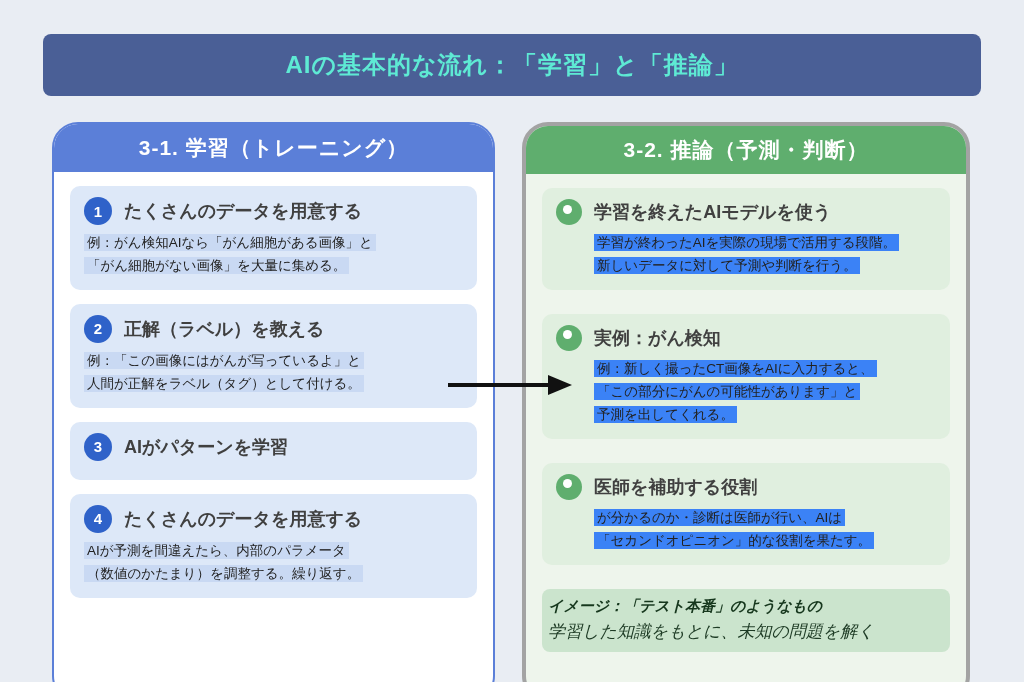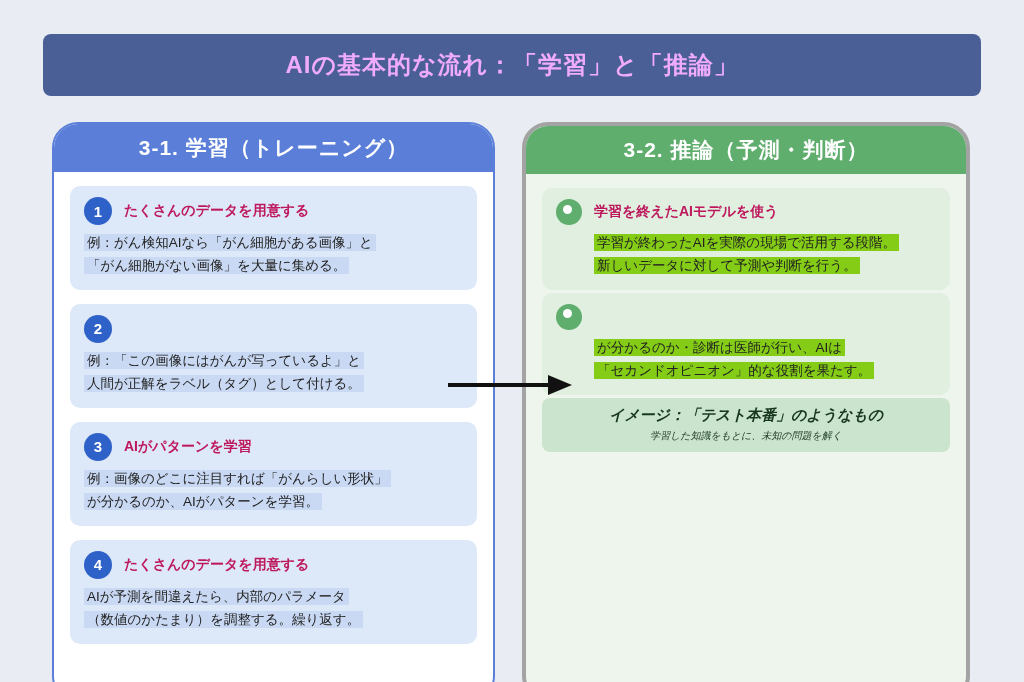--- a/index.html
+++ b/index.html
@@ -7,21 +7,21 @@
   body {
     font-family: "Liberation Sans", "DejaVu Sans", sans-serif;
     background:#e9edf3;
   }
   .stage { position:relative; width:1024px; height:682px; overflow:hidden; }
 
   .title-bar {
     position:absolute; left:43px; top:34px; width:938px; height:62px;
     background:#4a5f96; border-radius:8px;
     display:flex; align-items:center; justify-content:center;
-    color:#f0abfc; font-size:24px; font-weight:bold; letter-spacing:1px;
+    color:#5eead4; font-size:24px; font-weight:bold; letter-spacing:1px;
   }
 
   .panel {
     position:absolute; top:122px; height:580px;
     border-radius:26px; overflow:hidden;
   }
   .panel-left {
     left:52px; width:443px;
     background:#ffffff; border:2px solid #5b7fd8;
   }
@@ -33,55 +33,55 @@
     height:48px; display:flex; align-items:center; justify-content:center;
     color:#ffffff; font-size:21px; font-weight:bold; letter-spacing:1px;
   }
   .panel-left .panel-header { background:#5b7fd8; }
   .panel-right .panel-header { background:#5fae6e; }
 
   .panel-body { padding:14px 16px 10px 16px; }
 
   .item { border-radius:10px; padding:11px 14px 12px 14px; margin-bottom:14px; }
   .panel-left .item { background:#dde8f8; }
-  .panel-right .item { background:#e0efdf; margin-bottom:3px; }
+  .panel-right .item { background:#e0efdf; margin-bottom:24px; }
 
   .item-head { display:flex; align-items:center; gap:12px; margin-bottom:7px; }
   .num-circle {
     flex:0 0 auto; width:28px; height:28px; border-radius:50%;
     background:#2f62c9; color:#ffffff; font-size:15px; font-weight:bold;
     display:flex; align-items:center; justify-content:center;
   }
   .bullet {
     flex:0 0 auto; width:26px; height:26px; border-radius:50%;
     background:#5fae6e; display:flex; align-items:center; justify-content:center;
   }
   .bullet::after {
     content:""; width:9px; height:9px; border-radius:50%; background:#ffffff;
     position:relative; top:-3px; left:-2px;
   }
-  .item-title { font-size:14px; font-weight:bold; color:#be185d; }
+  .item-title { font-size:18px; font-weight:bold; color:#404040; }
 
   .item-desc { font-size:13.5px; line-height:1.7; color:#222; }
   .panel-right .item-desc { margin-left:38px; }
   .hl {
     white-space:pre-line; padding:1px 3px;
     -webkit-box-decoration-break:clone; box-decoration-break:clone;
   }
   .hl-blue  { background:#c9d9f3; }
-  .hl-green { background:#84cc16;text-align:center; }
+  .hl-green { background:#3b82f6;text-align:center; }
 
   .footer-bar {
-    border-radius:8px; text-align:center;
+    border-radius:8px; 
   }
   .footer-green {
     background:#cbe4cd; color:#16371d; padding:8px 6px 9px 6px; margin-top:2px;
   }
   .footer-green .ft-title { font-size:15px; font-weight:bold; font-style:italic; }
-  .footer-green .ft-sub { font-size:10px; font-style:italic; margin-top:4px; color:#1d3a24; }
+  .footer-green .ft-sub { font-size:17px; font-style:italic; margin-top:4px; color:#1d3a24; }
 
   .flow-arrow { position:absolute; left:446px; top:370px; width:126px; height:30px; }
 </style>
 </head>
 <body>
 
 <div class="stage">
 
   <div class="title-bar">
     <span>AIの基本的な流れ：「学習」と「推論」</span>
@@ -100,35 +100,32 @@
         </div>
         <div class="item-desc">
           <span class="hl hl-blue">例：がん検知AIなら「がん細胞がある画像」と
 「がん細胞がない画像」を大量に集める。</span>
         </div>
       </div>
 
       <div class="item">
         <div class="item-head">
           <span class="num-circle">2</span>
+          <span class="item-title">正解（ラベル）を教える</span>
         </div>
         <div class="item-desc">
           <span class="hl hl-blue">例：「この画像にはがんが写っているよ」と
 人間が正解をラベル（タグ）として付ける。</span>
         </div>
       </div>
 
       <div class="item">
         <div class="item-head">
           <span class="num-circle">3</span>
           <span class="item-title">AIがパターンを学習</span>
-        </div>
-        <div class="item-desc">
-          <span class="hl hl-blue">例：画像のどこに注目すれば「がんらしい形状」
-が分かるのか、AIがパターンを学習。</span>
         </div>
       </div>
 
       <div class="item">
         <div class="item-head">
           <span class="num-circle">4</span>
           <span class="item-title">たくさんのデータを用意する</span>
         </div>
         <div class="item-desc">
           <span class="hl hl-blue">AIが予測を間違えたら、内部のパラメータ
@@ -149,24 +146,36 @@
         <div class="item-head">
           <span class="bullet"></span>
           <span class="item-title">学習を終えたAIモデルを使う</span>
         </div>
         <div class="item-desc">
           <span class="hl hl-green">学習が終わったAIを実際の現場で活用する段階。
 新しいデータに対して予測や判断を行う。</span>
         </div>
       </div>
 
+      <div class="item">
+        <div class="item-head">
+          <span class="bullet"></span>
+          <span class="item-title">実例：がん検知</span>
+        </div>
+        <div class="item-desc">
+          <span class="hl hl-green">例：新しく撮ったCT画像をAIに入力すると、
+「この部分にがんの可能性があります」と
+予測を出してくれる。</span>
+        </div>
+      </div>
 
       <div class="item">
         <div class="item-head">
           <span class="bullet"></span>
+          <span class="item-title">医師を補助する役割</span>
         </div>
         <div class="item-desc">
           <span class="hl hl-green">が分かるのか・診断は医師が行い、AIは
 「セカンドオピニオン」的な役割を果たす。</span>
         </div>
       </div>
 
       <div class="footer-bar footer-green">
         <div class="ft-title">イメージ：「テスト本番」のようなもの</div>
         <div class="ft-sub">学習した知識をもとに、未知の問題を解く</div>

